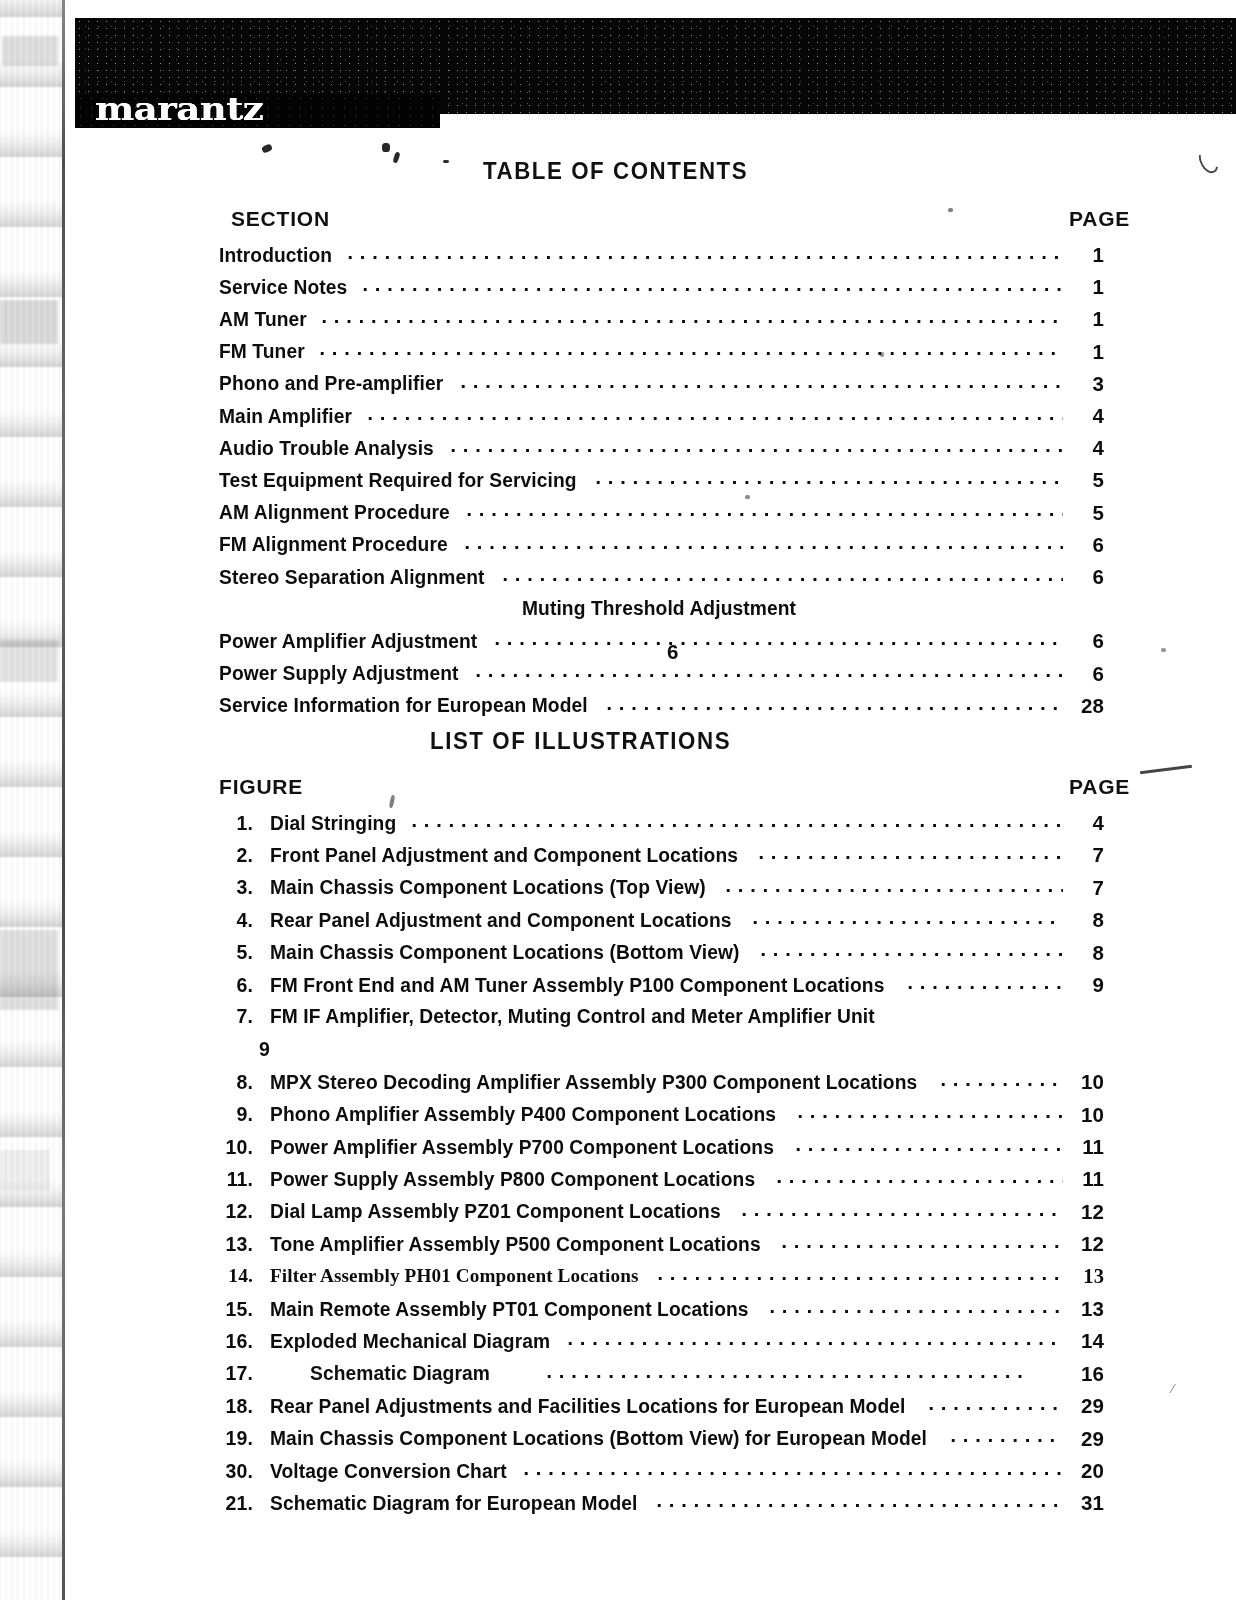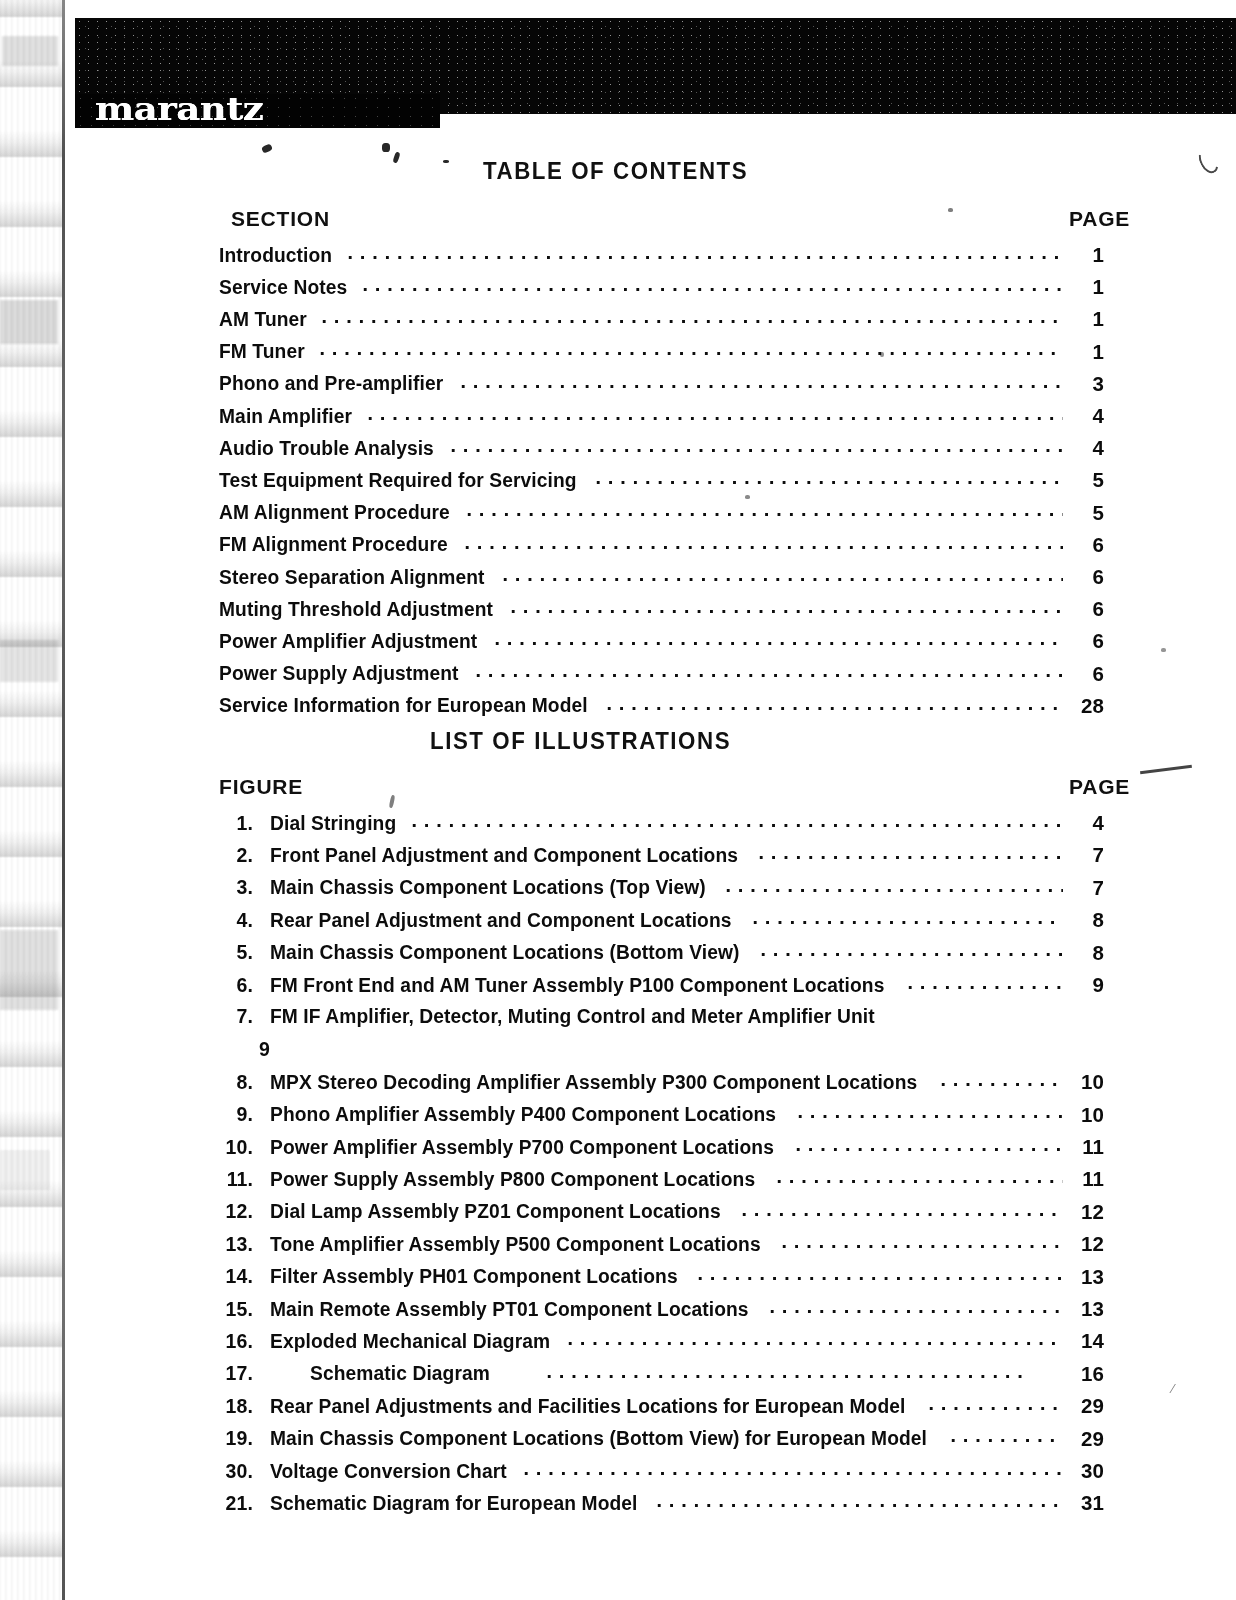--- a/index.html
+++ b/index.html
@@ -316,21 +316,21 @@
         <div class="toc-row" style="top: 532.8px;">
           <span class="label">FM Alignment Procedure</span>
           <span class="leader"></span>
           <span class="pageno">6</span>
         </div>
         <div class="toc-row" style="top: 565px;">
           <span class="label">Stereo Separation Alignment</span>
           <span class="leader"></span>
           <span class="pageno">6</span>
         </div>
-        <div class="toc-row" style="top: 597.2px;">
+        <div class="toc-row" style="top: 597.2px; flex-direction: column;">
           <span class="label">Muting Threshold Adjustment</span>
           <span class="leader"></span>
           <span class="pageno">6</span>
         </div>
         <div class="toc-row" style="top: 629.4px;">
           <span class="label">Power Amplifier Adjustment</span>
           <span class="leader"></span>
           <span class="pageno">6</span>
         </div>
         <div class="toc-row" style="top: 661.6px;">
@@ -427,21 +427,21 @@
           <span class="label">Dial Lamp Assembly PZ01 Component Locations</span>
           <span class="leader"></span>
           <span class="pageno">12</span>
         </div>
         <div class="toc-row" style="top: 1232.2px;">
           <span class="num">13.</span>
           <span class="label">Tone Amplifier Assembly P500 Component Locations</span>
           <span class="leader"></span>
           <span class="pageno">12</span>
         </div>
-        <div class="toc-row" style="top: 1264.6px;">
+        <div class="toc-row" style="top: 1264.6px; font-family: Liberation Serif, serif;">
           <span class="num">14.</span>
           <span class="label">Filter Assembly PH01 Component Locations</span>
           <span class="leader"></span>
           <span class="pageno">13</span>
         </div>
         <div class="toc-row" style="top: 1297px;">
           <span class="num">15.</span>
           <span class="label">Main Remote Assembly PT01 Component Locations</span>
           <span class="leader"></span>
           <span class="pageno">13</span>
@@ -467,21 +467,21 @@
         <div class="toc-row" style="top: 1426.6px;">
           <span class="num">19.</span>
           <span class="label">Main Chassis Component Locations (Bottom View) for European Model</span>
           <span class="leader"></span>
           <span class="pageno">29</span>
         </div>
         <div class="toc-row" style="top: 1459px;">
           <span class="num">30.</span>
           <span class="label">Voltage Conversion Chart</span>
           <span class="leader"></span>
-          <span class="pageno">30</span>
+          <span class="pageno">20</span>
         </div>
         <div class="toc-row" style="top: 1491.4px;">
           <span class="num">21.</span>
           <span class="label">Schematic Diagram for European Model</span>
           <span class="leader"></span>
           <span class="pageno">31</span>
         </div>
       </div>
 
   </div>

